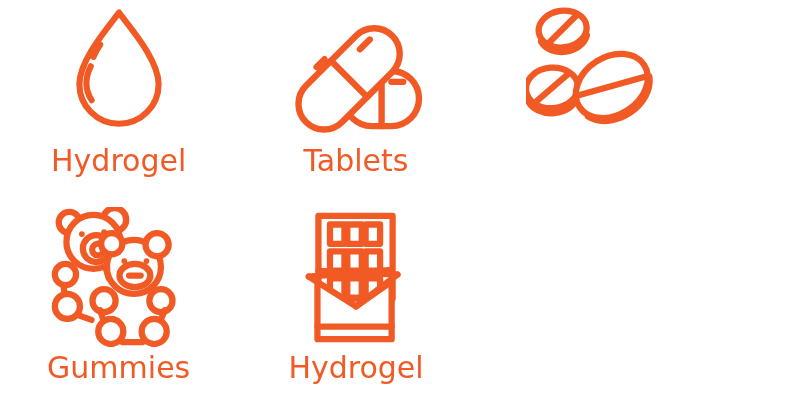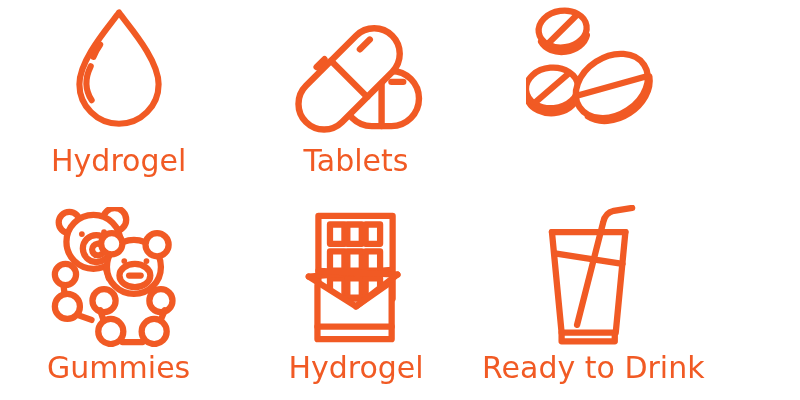--- a/index.html
+++ b/index.html
@@ -155,27 +155,14 @@
         <path class="s" d="M98,67 L16,63"></path>
         <path class="s" d="M6,69 L55,100 L98,67"></path>
         <path class="s" d="M92,74 L55,100"></path>
         <path class="s" d="M15,78 L15,134 L92,134 L92,78"></path>
         <line class="s" x1="15" y1="121" x2="92" y2="121"></line>
       </svg>
     </span>
     <div class="label">Hydrogel</div>
   </div>
 
-  <div class="tile row2">
-    <span class="icon-box">
-      <svg width="97" height="145" viewBox="0 0 100 150">
-        <line class="s" x1="7" y1="28" x2="83" y2="28"></line>
-        <line class="s" x1="7" y1="28" x2="17" y2="132"></line>
-        <line class="s" x1="83" y1="28" x2="73" y2="132"></line>
-        <path class="s" d="M17,132 L17,141 L72,141 L72,132 Z"></path>
-        <line class="s" x1="10" y1="50" x2="80" y2="61"></line>
-        <path class="s" d="M33,124 L60,18 Q62,8 71,6 L90,3"></path>
-      </svg>
-    </span>
-    <div class="label">Ready to Drink</div>
-  </div>
 
 </div>
 
 </body></html>

